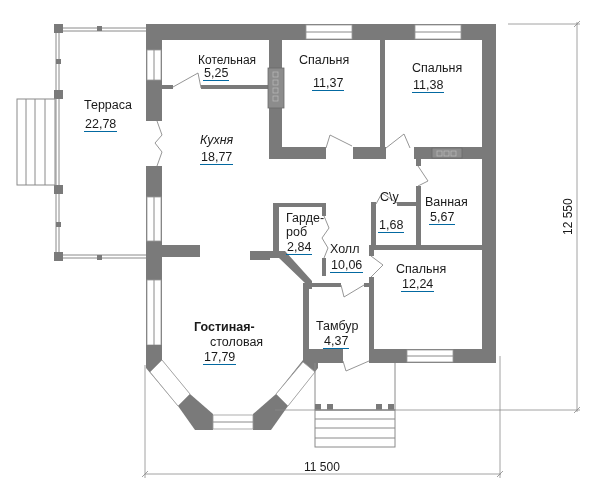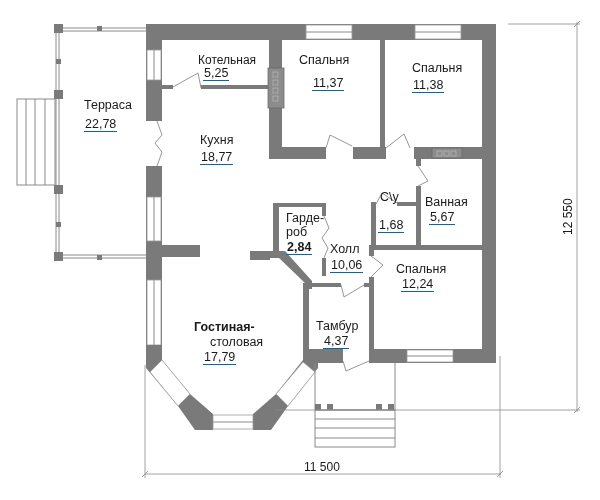--- a/index.html
+++ b/index.html
@@ -193,32 +193,32 @@
     <line class="dim" x1="574" y1="413" x2="580" y2="407"></line>
   </g>
 </svg>
 
 <div class="lbl" style="left:84px;top:98px;">Терраса</div>
 <div class="area" style="left:84px;top:117px;">22,78</div>
 
 <div class="lbl small" style="left:198px;top:55px;">Котельная</div>
 <div class="area" style="left:203px;top:66px;">5,25</div>
 
-<div class="lbl" style="left:200px;top:133px;">Кухня</div>
+<div class="lbl" style="left:200px;top:133px;font-style:italic;">Кухня</div>
 <div class="area" style="left:200px;top:150px;">18,77</div>
 
 <div class="lbl" style="left:299px;top:53px;">Спальня</div>
 <div class="area" style="left:312px;top:76px;">11,37</div>
 
 <div class="lbl" style="left:412px;top:61px;">Спальня</div>
 <div class="area" style="left:412px;top:78px;">11,38</div>
 
 <div class="lbl" style="left:286px;top:211px;text-align:left;">Гарде-</div>
 <div class="lbl" style="left:286px;top:225px;text-align:left;">роб</div>
-<div class="area" style="left:286px;top:240px;font-weight:bold;">2,84</div>
+<div class="area" style="left:286px;top:240px;">2,84</div>
 
 <div class="lbl" style="left:330px;top:242px;">Холл</div>
 <div class="area" style="left:330px;top:258px;">10,06</div>
 
 <div class="lbl" style="left:380px;top:190px;">С\у</div>
 <div class="area" style="left:378px;top:218px;">1,68</div>
 
 <div class="lbl" style="left:425px;top:195px;">Ванная</div>
 <div class="area" style="left:429px;top:210px;">5,67</div>
 

